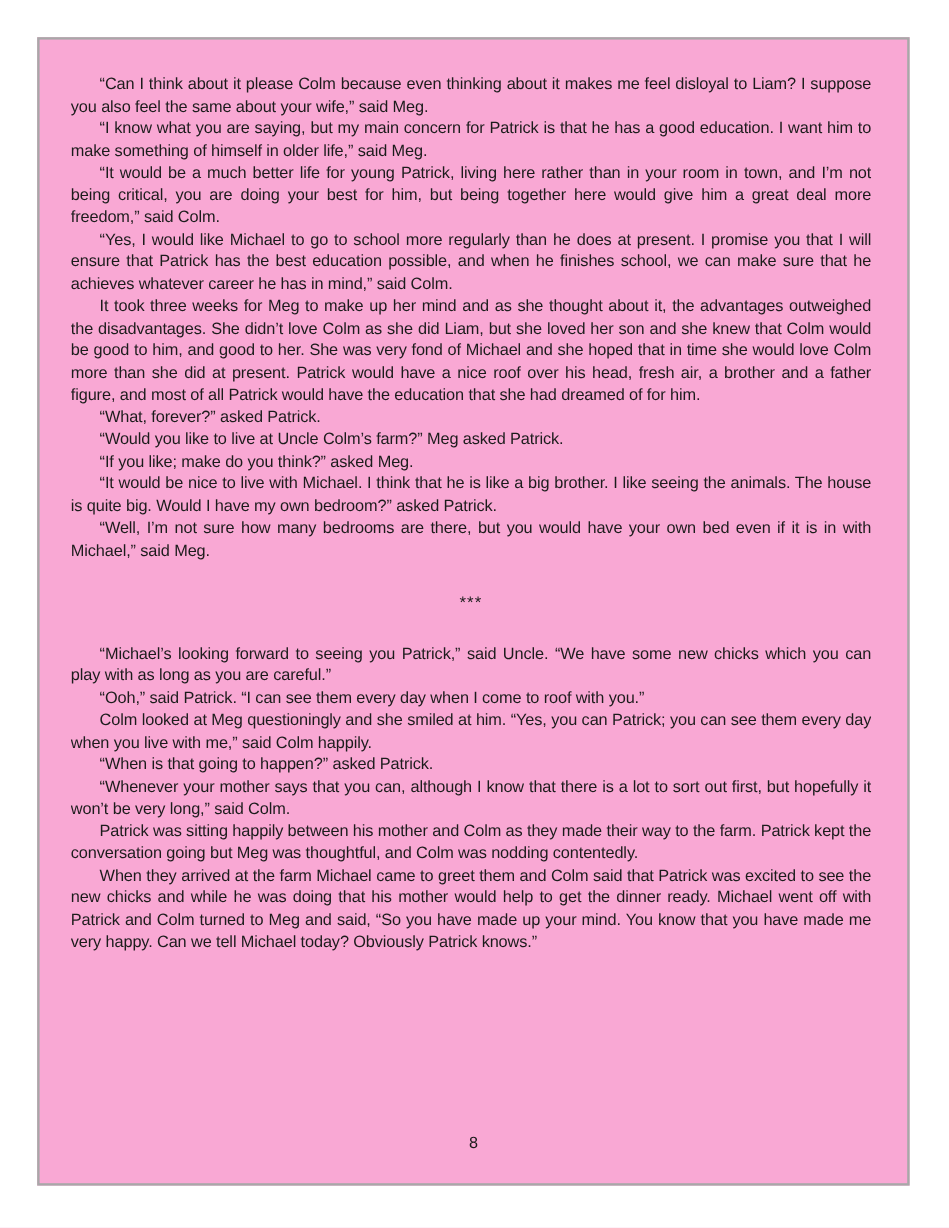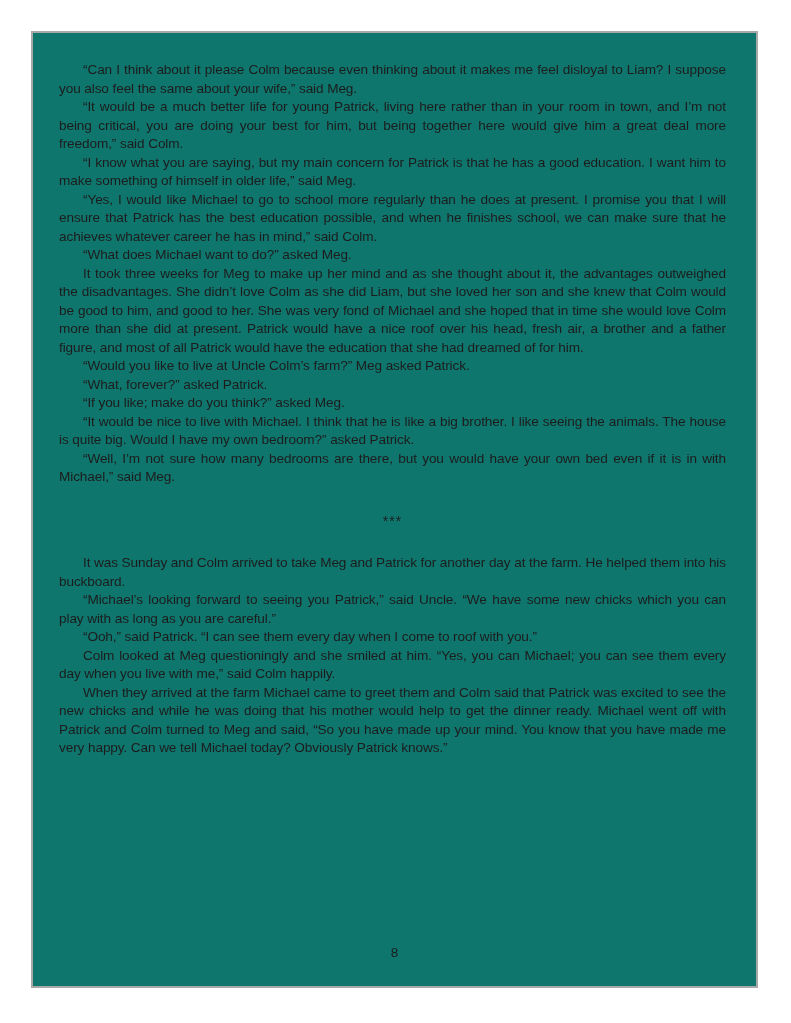--- a/index.html
+++ b/index.html
@@ -14,21 +14,21 @@
     font-family: "Liberation Sans", "DejaVu Sans", sans-serif;
   }
   .page-frame {
     position: absolute;
     left: 31px;
     top: 31px;
     width: 727px;
     height: 957px;
     box-sizing: border-box;
     border: 2px solid var(--border-color, #a8a8a8);
-    background: #0f766e;
+    background: #f9a8d4;
   }
   .page-inner {
     position: absolute;
     top: 28px;
     left: 26px;
     right: 30px;
     bottom: 60px;
     overflow: hidden;
   }
   .body-text p {
@@ -61,38 +61,39 @@
   }
 </style>
 </head>
 <body style="background: rgb(255, 255, 255);">
 
 <div class="page-frame">
   <div class="page-inner">
 
     <div class="body-text">
       <p>“Can I think about it please Colm because even thinking about it makes me feel disloyal to Liam? I suppose you also feel the same about your wife,” said Meg.</p>
+      <p>“I know what you are saying, but my main concern for Patrick is that he has a good education. I want him to make something of himself in older life,” said Meg.</p>
       <p>“It would be a much better life for young Patrick, living here rather than in your room in town, and I’m not being critical, you are doing your best for him, but being together here would give him a great deal more freedom,” said Colm.</p>
-      <p>“I know what you are saying, but my main concern for Patrick is that he has a good education. I want him to make something of himself in older life,” said Meg.</p>
       <p>“Yes, I would like Michael to go to school more regularly than he does at present. I promise you that I will ensure that Patrick has the best education possible, and when he finishes school, we can make sure that he achieves whatever career he has in mind,” said Colm.</p>
-      <p>“What does Michael want to do?” asked Meg.</p>
       <p>It took three weeks for Meg to make up her mind and as she thought about it, the advantages outweighed the disadvantages. She didn’t love Colm as she did Liam, but she loved her son and she knew that Colm would be good to him, and good to her. She was very fond of Michael and she hoped that in time she would love Colm more than she did at present. Patrick would have a nice roof over his head, fresh air, a brother and a father figure, and most of all Patrick would have the education that she had dreamed of for him.</p>
+      <p>“What, forever?” asked Patrick.</p>
       <p>“Would you like to live at Uncle Colm’s farm?” Meg asked Patrick.</p>
-      <p>“What, forever?” asked Patrick.</p>
       <p>“If you like; make do you think?” asked Meg.</p>
       <p>“It would be nice to live with Michael. I think that he is like a big brother. I like seeing the animals. The house is quite big. Would I have my own bedroom?” asked Patrick.</p>
       <p>“Well, I’m not sure how many bedrooms are there, but you would have your own bed even if it is in with Michael,” said Meg.</p>
     </div>
 
     <div class="separator">***</div>
 
     <div class="body-text">
-      <p>It was Sunday and Colm arrived to take Meg and Patrick for another day at the farm. He helped them into his buckboard.</p>
       <p>“Michael’s looking forward to seeing you Patrick,” said Uncle. “We have some new chicks which you can play with as long as you are careful.”</p>
       <p>“Ooh,” said Patrick. “I can see them every day when I come to roof with you.”</p>
-      <p>Colm looked at Meg questioningly and she smiled at him. “Yes, you can Michael; you can see them every day when you live with me,” said Colm happily.</p>
+      <p>Colm looked at Meg questioningly and she smiled at him. “Yes, you can Patrick; you can see them every day when you live with me,” said Colm happily.</p>
+      <p>“When is that going to happen?” asked Patrick.</p>
+      <p>“Whenever your mother says that you can, although I know that there is a lot to sort out first, but hopefully it won’t be very long,” said Colm.</p>
+      <p>Patrick was sitting happily between his mother and Colm as they made their way to the farm. Patrick kept the conversation going but Meg was thoughtful, and Colm was nodding contentedly.</p>
       <p>When they arrived at the farm Michael came to greet them and Colm said that Patrick was excited to see the new chicks and while he was doing that his mother would help to get the dinner ready. Michael went off with Patrick and Colm turned to Meg and said, “So you have made up your mind. You know that you have made me very happy. Can we tell Michael today? Obviously Patrick knows.”</p>
     </div>
 
   </div>
 
   <div class="page-number">8</div>
 </div>
 
 </body></html>

